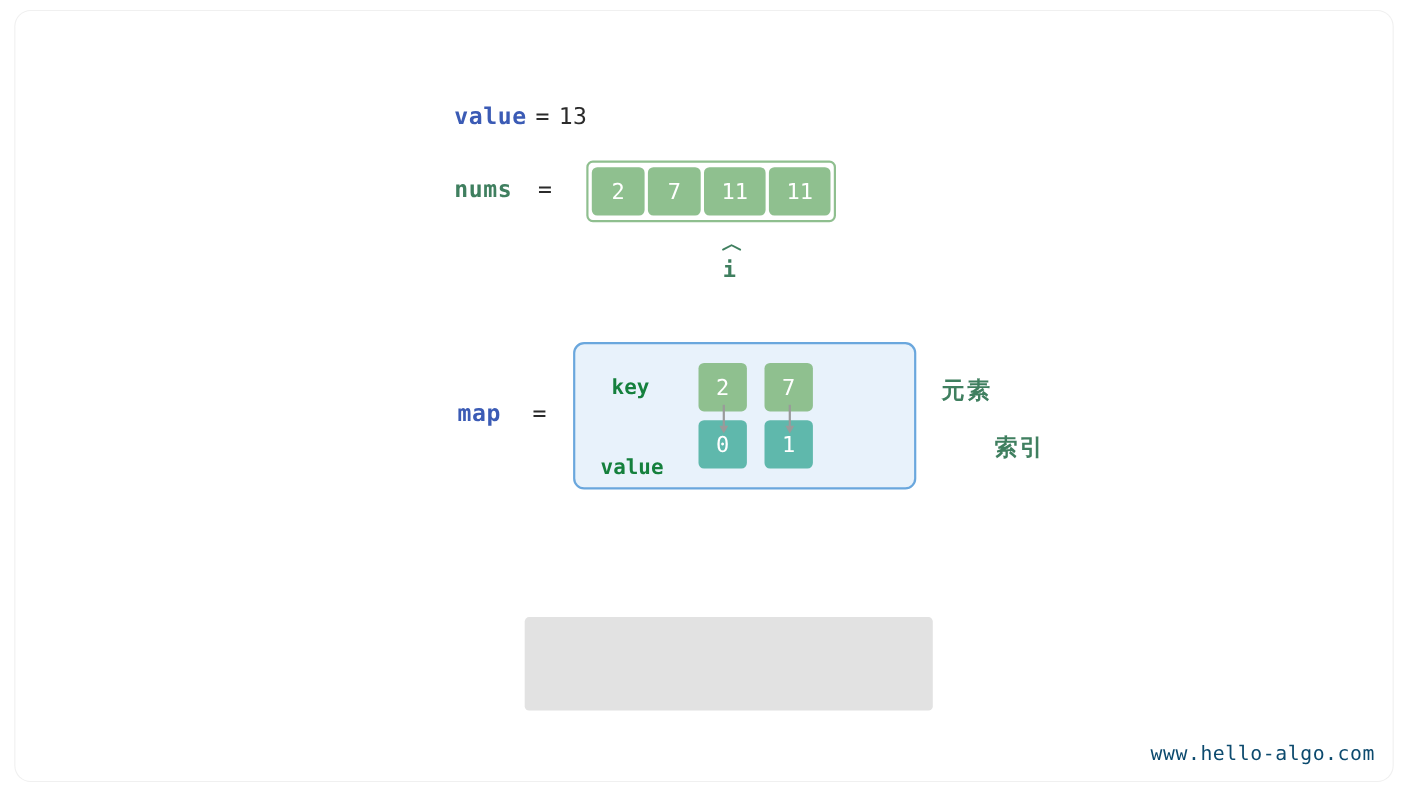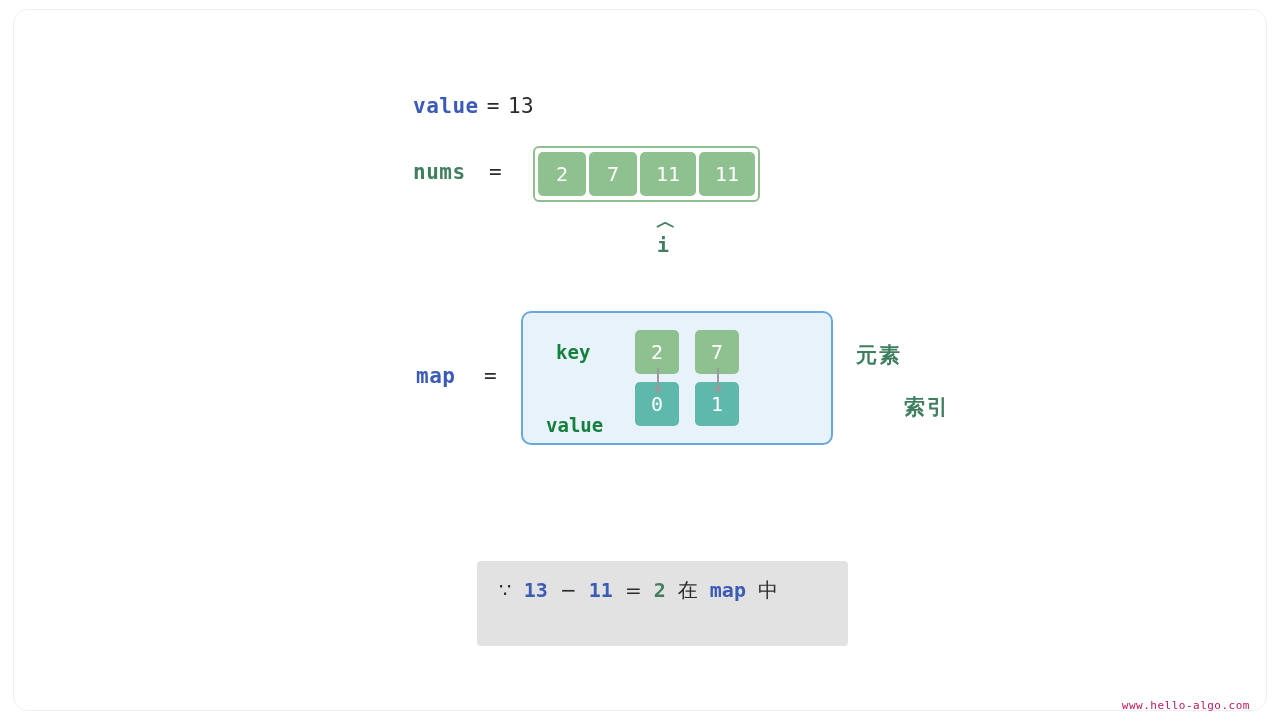--- a/index.html
+++ b/index.html
@@ -220,23 +220,23 @@
   }
   .conclusion .sym { font-family: "DejaVu Sans", sans-serif; }
   .conclusion .cn  { font-family: "DejaVu Sans", sans-serif; color: #2b2b2b; }
   .conclusion .num { color: #3b5bb5; font-weight: bold; }
   .conclusion .gnum { color: #3f7f5f; font-weight: bold; }
   .conclusion .mapw { color: #3b5bb5; font-weight: bold; }
 
   .watermark {
     position: absolute;
     right: 30px;
-    bottom: 8px;
-    font-size: 11px;
-    color: #be185d;
+    bottom: 24px;
+    font-size: 18px;
+    color: #0c4a6e;
     font-family: "DejaVu Sans Mono", monospace;
     letter-spacing: 0.5px;
   }
 </style>
 </head>
 <body>
 
 <div class="canvas">
   <div class="frame"></div>
 
@@ -267,27 +267,16 @@
   <div class="map-cell v1 mono">1</div>
 
   <div class="arrow-down arrow-a"></div>
   <div class="arrow-down arrow-b"></div>
 
   <div class="side-note elem">元素</div>
   <div class="side-note idx">索引</div>
 
 
   <div class="conclusion">
-    <div class="line">
-      <span class="sym">∵</span>
-      <span class="num">13</span>
-      <span class="sym">−</span>
-      <span class="num">11</span>
-      <span class="sym">=</span>
-      <span class="gnum">2</span>
-      <span class="cn">在</span>
-      <span class="mapw">map</span>
-      <span class="cn">中</span>
-    </div>
   </div>
 
   <div class="watermark">www.hello-algo.com</div>
 </div>
 
 </body></html>

